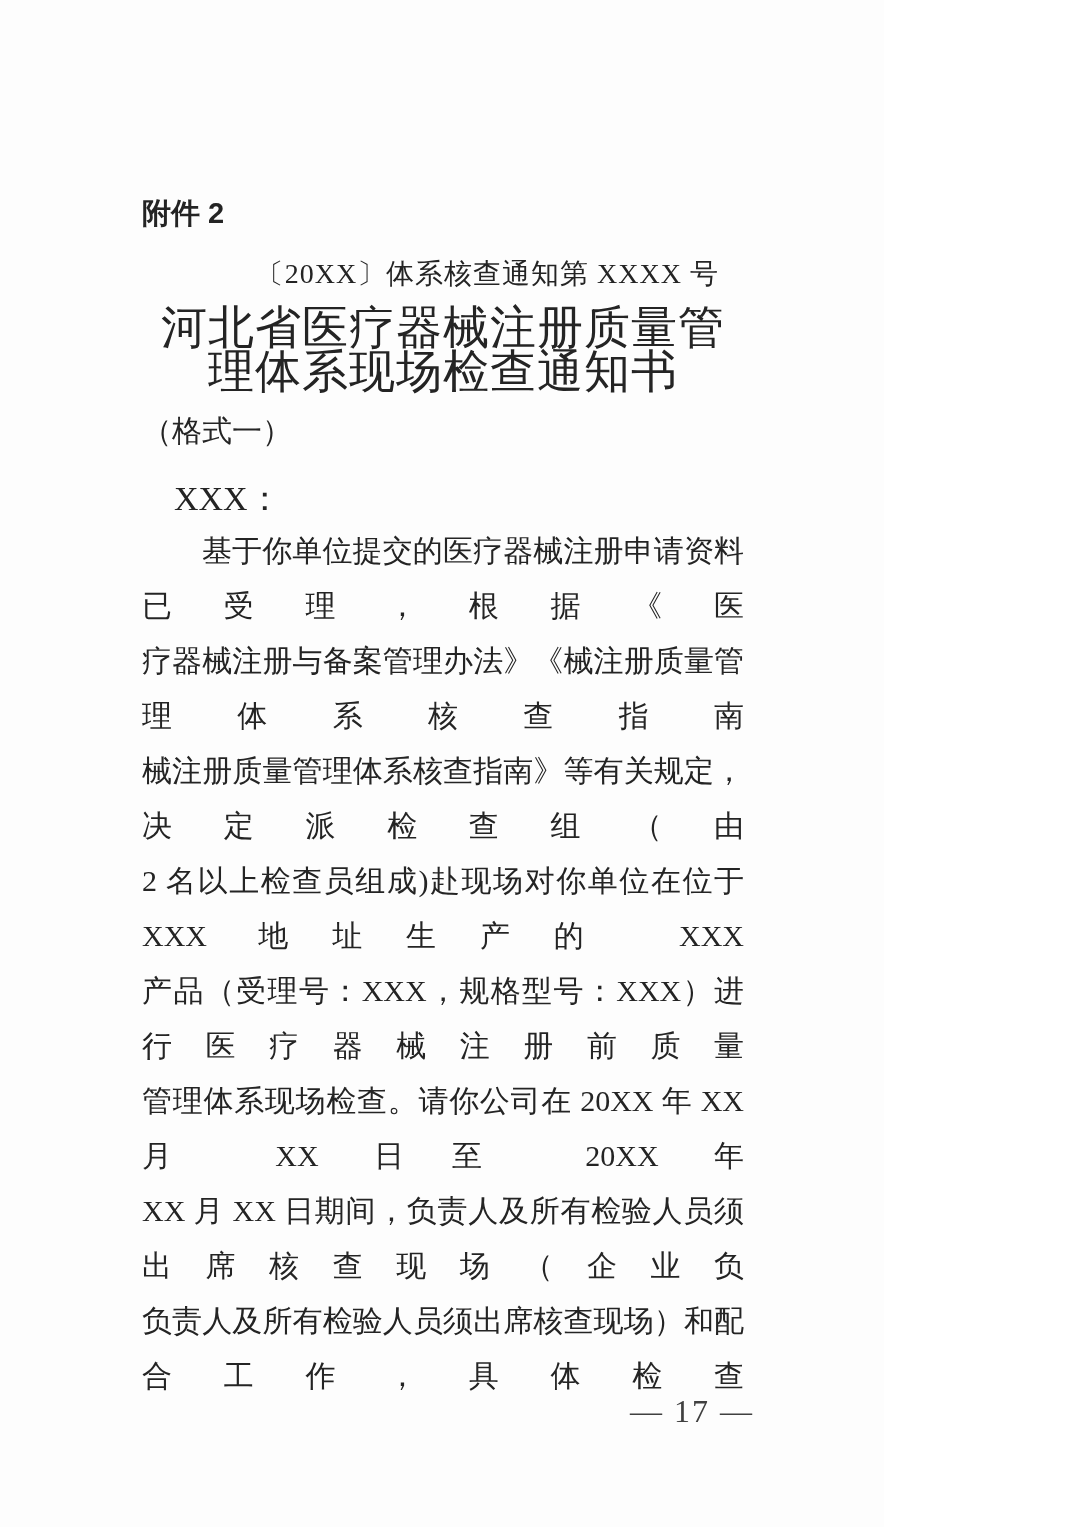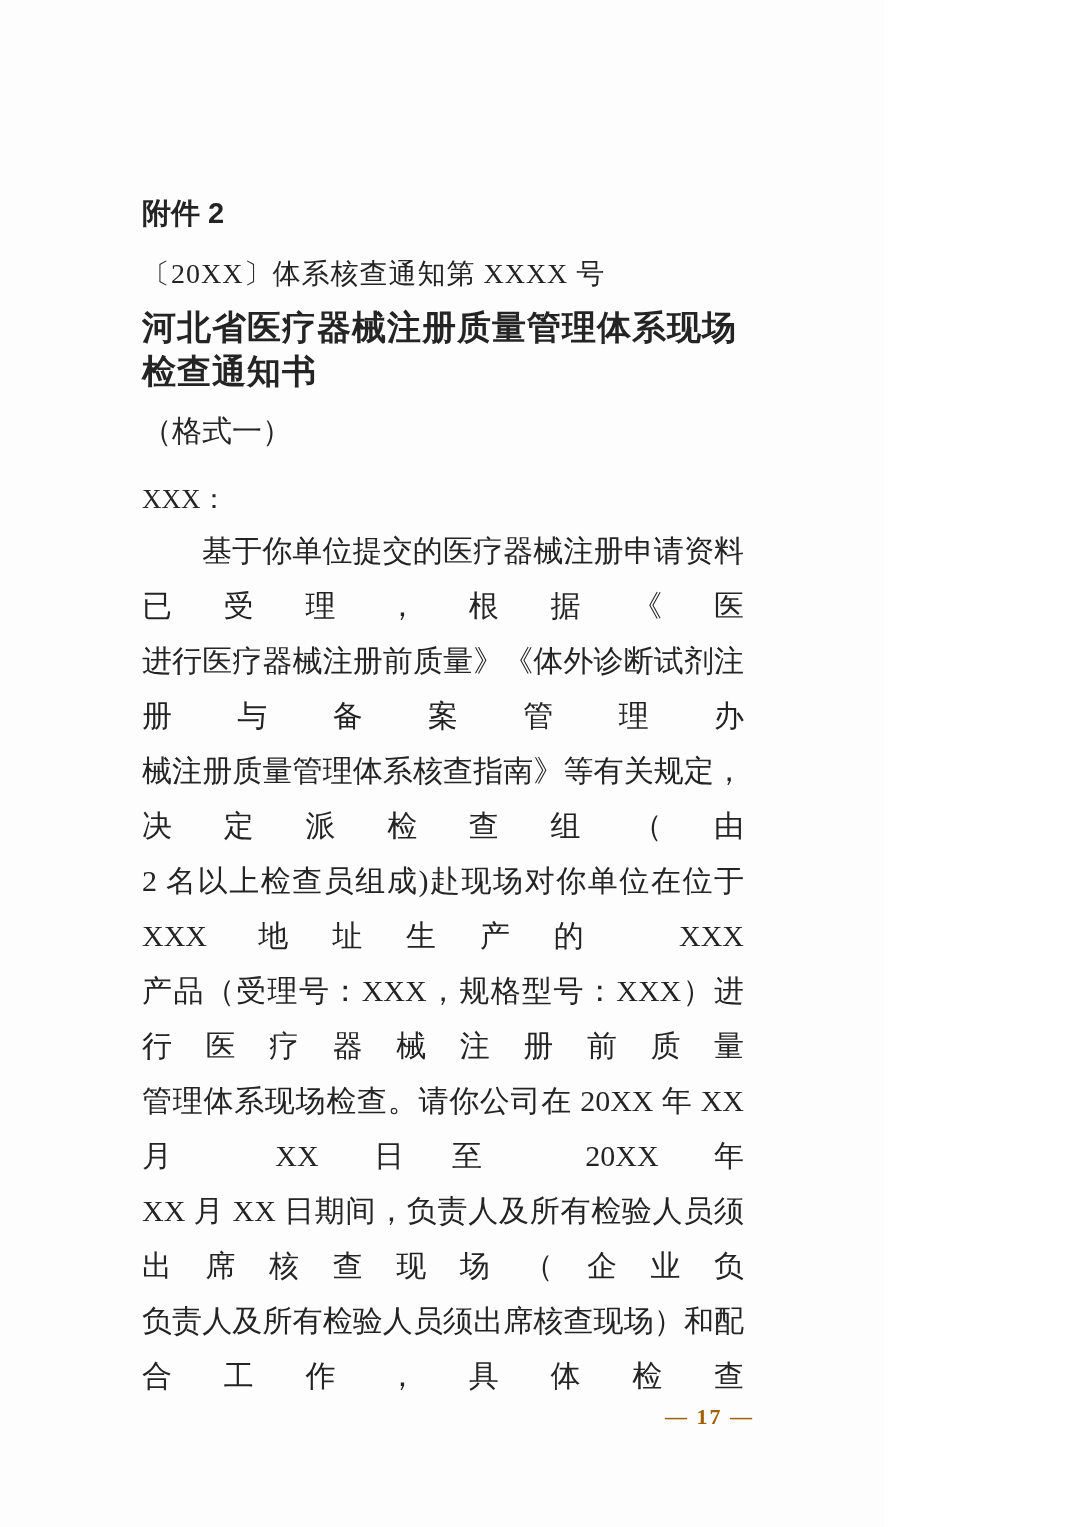--- a/index.html
+++ b/index.html
@@ -20,84 +20,85 @@
     overflow: hidden;
   }
   .attachment-label {
     font-family: "Liberation Sans", "DejaVu Sans", sans-serif;
     font-weight: 700;
     font-size: 29px;
     line-height: 34px;
   }
   .doc-number {
     margin-top: 26px;
+    text-align: right;
     padding-right: 25px;
     font-size: 28px;
     line-height: 36px;
     letter-spacing: 1px;
   }
   .title {
     margin: 14px 0 0 0;
-    text-align: left;
-    font-size: 34px;
-    font-weight: 700;
+    text-align: center;
+    font-size: 46px;
+    font-weight: 400;
     line-height: 44px;
     letter-spacing: 1px;
   }
   .format-label {
     margin-top: 16px;
     text-align: left;
     font-size: 30px;
     line-height: 42px;
   }
   .salutation {
     margin-top: 26px;
-    font-size: 27px;
+    font-size: 34px;
     line-height: 42px;
+    margin-left: 32px;
   }
   .body-para {
     margin-top: 3px;
     font-size: 30px;
     line-height: 55px;
   }
   .bline.j {
     text-align: justify;
     text-align-last: justify;
   }
   .bline.indent {
     text-indent: 2em;
   }
   .page-number {
     position: absolute;
     right: 130px;
     bottom: 97px;
-    font-size: 22px;
+    font-size: 32px;
     letter-spacing: 2px;
-    color: #a16207;
-    font-weight: bold;
+    color: #404040;
   }
 </style>
 </head>
 <body>
 
 <div class="page">
 
   <div class="attachment-label">附件 2</div>
 
   <div class="doc-number">〔20XX〕体系核查通知第 XXXX 号</div>
 
   <h1 class="title">河北省医疗器械注册质量管理体系现场检查通知书</h1>
 
   <div class="format-label">（格式一）</div>
 
   <div class="salutation">XXX：</div>
 
   <div class="body-para">
     <div class="bline j indent">基于你单位提交的医疗器械注册申请资料已受理，根据《医</div>
-    <div class="bline j">进行医疗器械注册前质量》《体外诊断试剂注册与备案管理办</div>
+    <div class="bline j">疗器械注册与备案管理办法》《械注册质量管理体系核查指南</div>
     <div class="bline j">械注册质量管理体系核查指南》等有关规定，决定派检查组（由</div>
     <div class="bline j">2 名以上检查员组成)赴现场对你单位在位于 XXX 地址生产的 XXX</div>
     <div class="bline j">产品（受理号：XXX，规格型号：XXX）进行医疗器械注册前质量</div>
     <div class="bline j">管理体系现场检查。请你公司在 20XX 年 XX 月 XX 日至 20XX 年</div>
     <div class="bline j">XX 月 XX 日期间，负责人及所有检验人员须出席核查现场（企业负</div>
     <div class="bline j">负责人及所有检验人员须出席核查现场）和配合工作，具体检查</div>
 
   </div>
 
   <div class="page-number">— 17 —</div>

